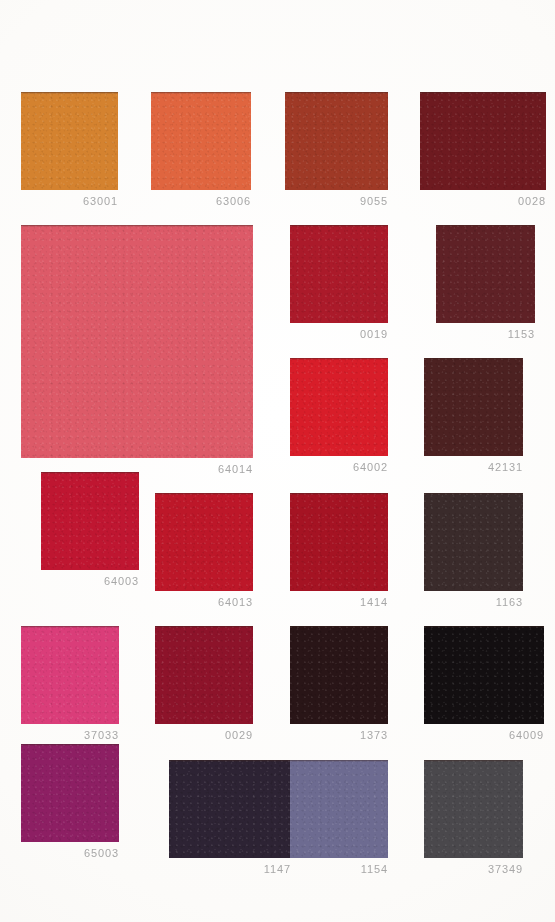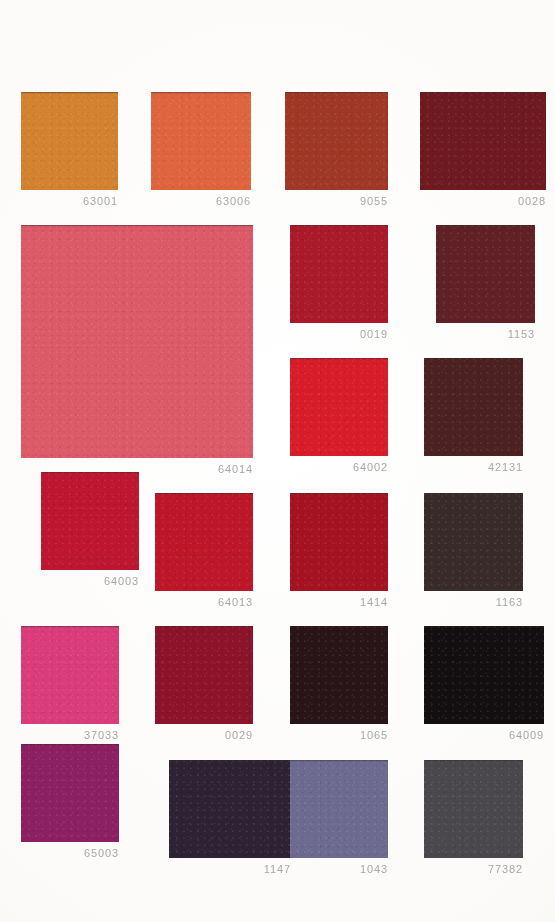--- a/index.html
+++ b/index.html
@@ -153,42 +153,42 @@
           <div class="swatch-label">37033</div>
         </div>
       </div>
       <div class="swatch-cell" style="left: 155px; top: 626px; width: 98px; height: 98px;">
         <div class="swatch-chip" style="background: rgb(141, 19, 42); --tex: smooth;">
           <div class="swatch-label">0029</div>
         </div>
       </div>
       <div class="swatch-cell" style="left: 290px; top: 626px; width: 98px; height: 98px;">
         <div class="swatch-chip" style="background: rgb(43, 23, 25); --tex: coarse; filter: contrast(1.02);">
-          <div class="swatch-label">1065</div>
+          <div class="swatch-label">1373</div>
         </div>
       </div>
       <div class="swatch-cell" style="left: 424px; top: 626px; width: 120px; height: 98px;">
         <div class="swatch-chip" style="background: rgb(19, 15, 17); --tex: smooth;">
           <div class="swatch-label">64009</div>
         </div>
       </div>
       <div class="swatch-cell" style="left: 21px; top: 744px; width: 98px; height: 98px;">
         <div class="swatch-chip" style="background: rgb(141, 31, 99);">
           <div class="swatch-label">65003</div>
         </div>
       </div>
       <div class="swatch-cell" style="left: 155px; top: 760px; width: 122px; height: 98px; padding-left: 14px;">
         <div class="swatch-chip" style="background: rgb(47, 37, 53); --tex: coarse; filter: contrast(1.02);">
           <div class="swatch-label">1147</div>
         </div>
       </div>
       <div class="swatch-cell" style="left: 290px; top: 760px; width: 98px; height: 98px;">
         <div class="swatch-chip" style="background: rgb(109, 107, 145);">
-          <div class="swatch-label">1043</div>
+          <div class="swatch-label">1154</div>
         </div>
       </div>
       <div class="swatch-cell" style="left: 424px; top: 760px; width: 99px; height: 98px;">
         <div class="swatch-chip" style="background: rgb(75, 73, 77); --tex: coarse; filter: contrast(1.02);">
-          <div class="swatch-label">77382</div>
+          <div class="swatch-label">37349</div>
         </div>
       </div>
     </div>
 </div>
 
 </body></html>

